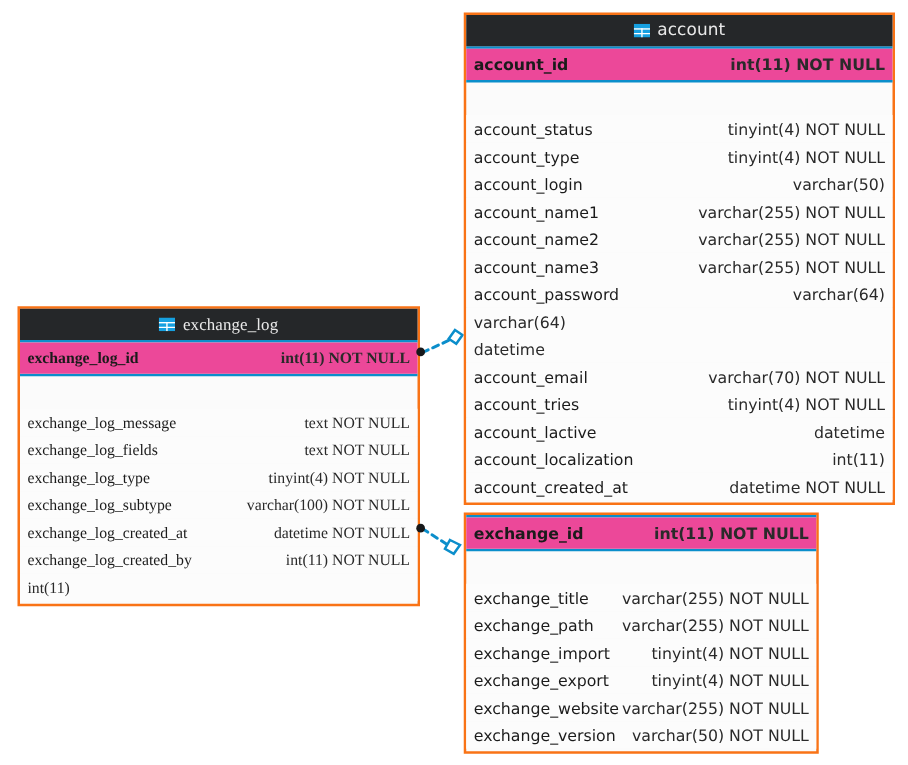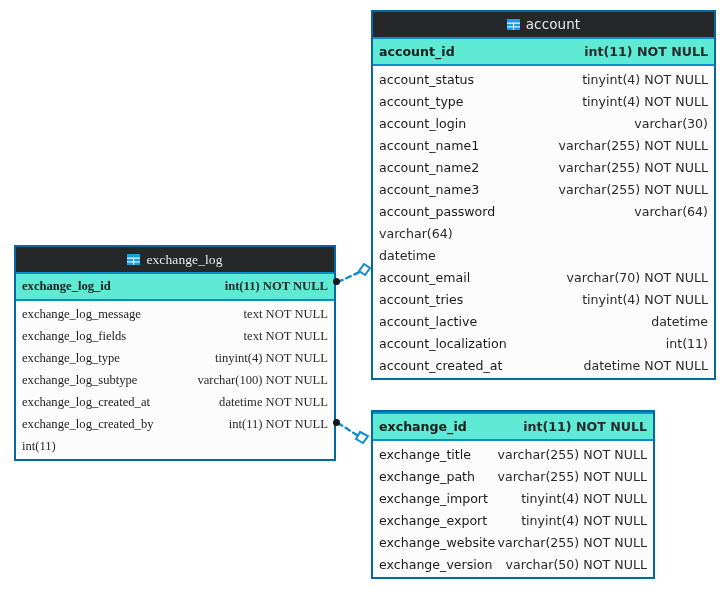--- a/index.html
+++ b/index.html
@@ -18,21 +18,21 @@
   #canvas {
     position: absolute;
     left: 0; top: 0;
     width: 726px;
     height: 612px;
   }
 
   .er-table {
     position: absolute;
     box-sizing: border-box;
-    border: 2px solid #0369a1;
+    border: 2px solid #f97316;
     background: #fbfbfb;
     z-index: 3;
   }
 
   .tbl-header {
     background: #252729;
     color: #e8e8e8;
     height: 25px;
     line-height: 25px;
     text-align: center;
@@ -74,27 +74,27 @@
     height: 22px;
     padding: 0 6px;
     box-sizing: border-box;
     font-size: 12.6px;
     color: #1b1b1b;
     white-space: nowrap;
     background: #fcfcfc;
   }
   .pk-row .fld-row {
     height: 25px;
-    background: #5eead4;
+    background: #ec4899;
   }
   .fld-name { text-align: left; }
   .fld-type { text-align: right; color: #2a2a2a; }
   .pk .fld-name, .pk .fld-type { font-weight: bold; }
 
-  .rows-body { padding-top: 2px; padding-bottom: 2px; }
+  .rows-body { padding-top: 2px; padding-bottom: 2px; margin-top: 24px; }
   .dot {
     width: 7px; height: 7px;
     border-radius: 50%;
     background: #17181a;
     position: absolute;
     z-index: 6;
   }
 </style>
 </head>
 <body>
@@ -137,21 +137,21 @@
       <div class="fld-row">
         <span class="fld-name">account_status</span>
         <span class="fld-type">tinyint(4) NOT NULL</span>
       </div>
       <div class="fld-row">
         <span class="fld-name">account_type</span>
         <span class="fld-type">tinyint(4) NOT NULL</span>
       </div>
       <div class="fld-row">
         <span class="fld-name">account_login</span>
-        <span class="fld-type">varchar(30)</span>
+        <span class="fld-type">varchar(50)</span>
       </div>
       <div class="fld-row">
         <span class="fld-name">account_name1</span>
         <span class="fld-type">varchar(255) NOT NULL</span>
       </div>
       <div class="fld-row">
         <span class="fld-name">account_name2</span>
         <span class="fld-type">varchar(255) NOT NULL</span>
       </div>
       <div class="fld-row">

